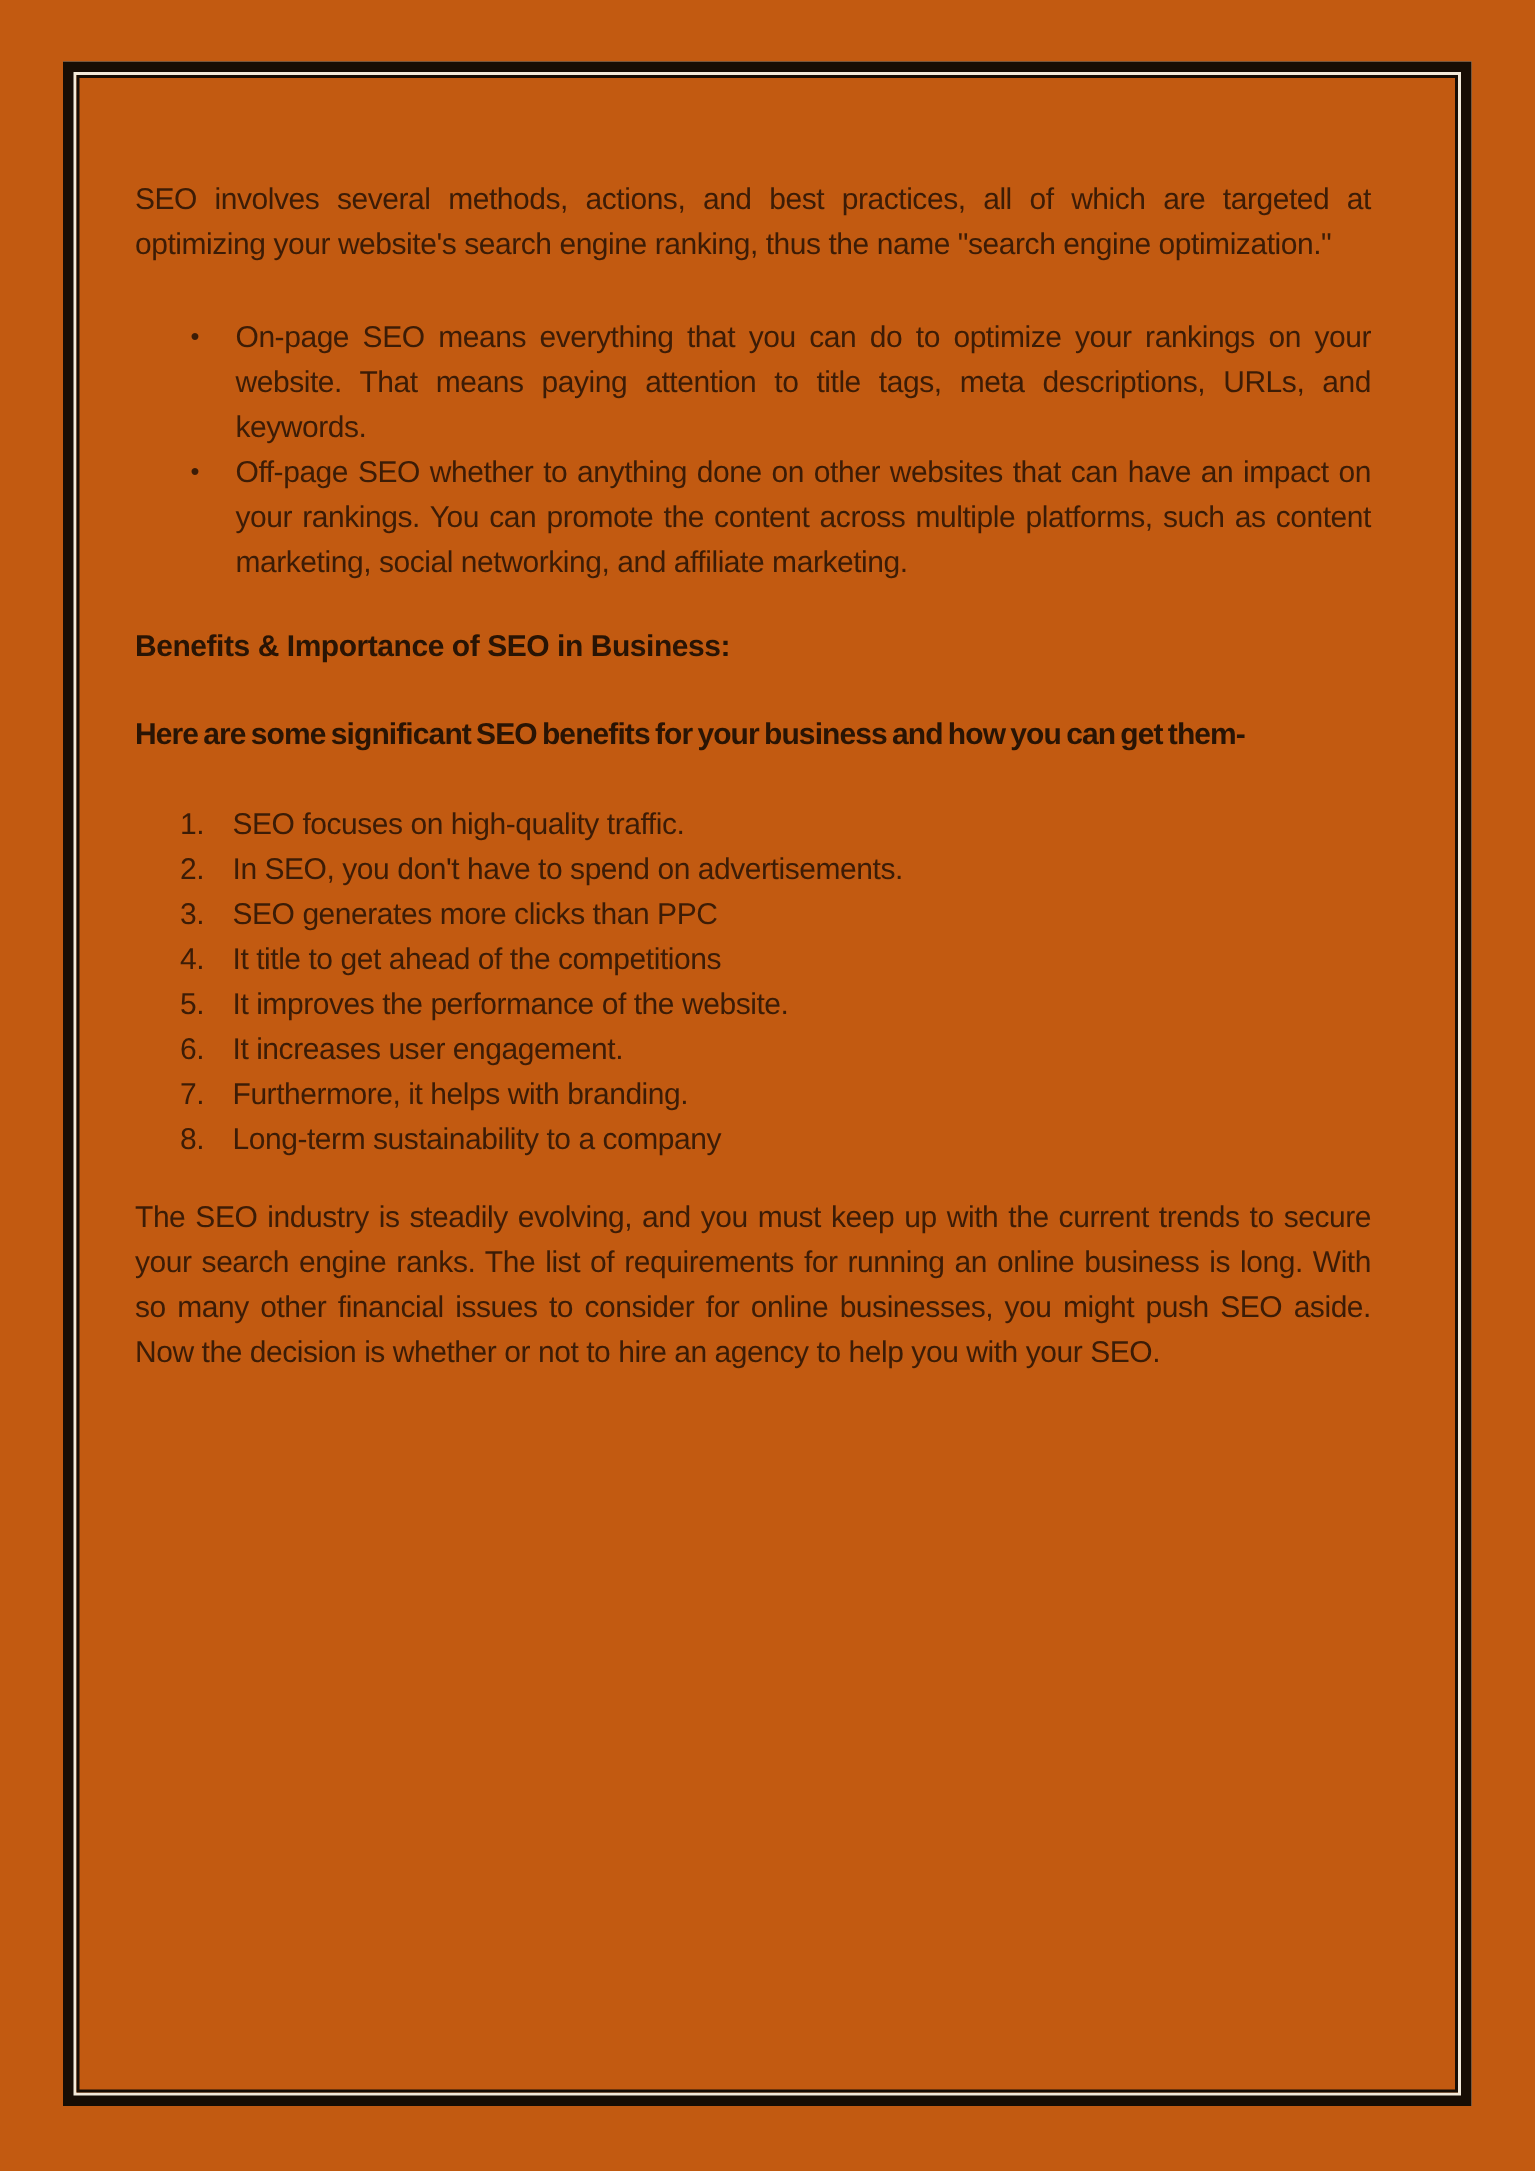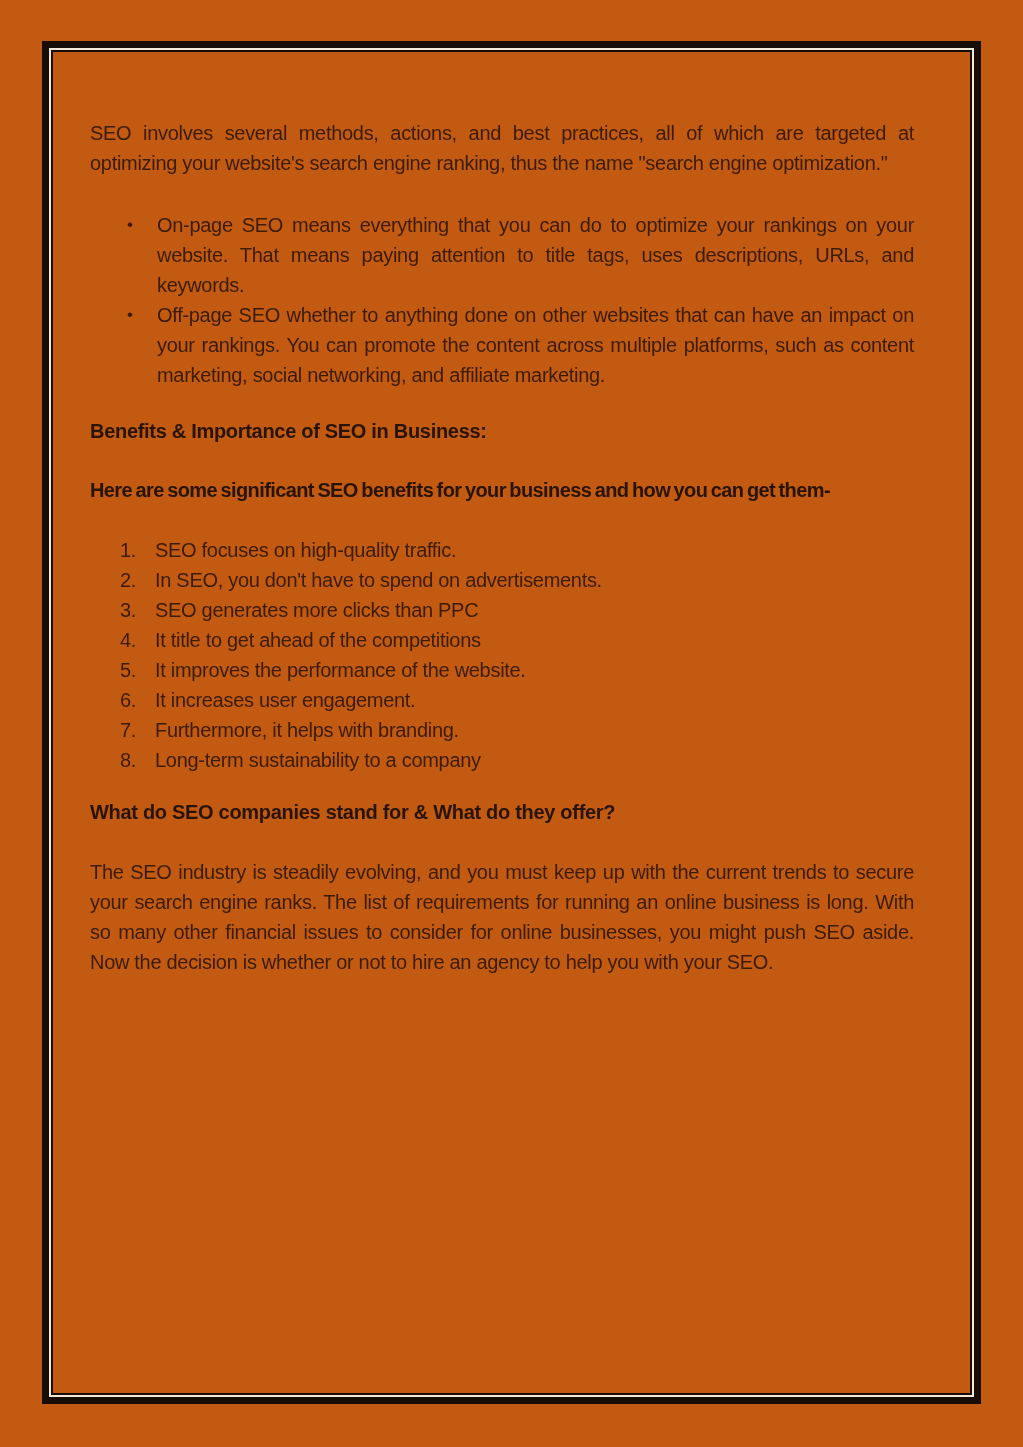--- a/index.html
+++ b/index.html
@@ -92,21 +92,21 @@
 
 <div class="frame-outer">
   <div class="frame-inner">
 
     <p class="para justify mb32">SEO involves several methods, actions, and best practices, all of which are targeted at optimizing your website's search engine ranking, thus the name "search engine optimization."</p>
 
 
     <ul class="blist mb26">
       <li>
         <span class="marker">•</span>
-        <span class="li-text">On-page SEO means everything that you can do to optimize your rankings on your website. That means paying attention to title tags, uses descriptions, URLs, and keywords.</span>
+        <span class="li-text">On-page SEO means everything that you can do to optimize your rankings on your website. That means paying attention to title tags, meta descriptions, URLs, and keywords.</span>
       </li>
       <li>
         <span class="marker">•</span>
         <span class="li-text">Off-page SEO whether to anything done on other websites that can have an impact on your rankings. You can promote the content across multiple platforms, such as content marketing, social networking, and affiliate marketing.</span>
       </li>
     </ul>
 
     <p class="heading mb29">Benefits &amp; Importance of SEO in Business:</p>
 
 
@@ -140,18 +140,17 @@
       <li>
         <span class="marker">7.</span>
         <span class="li-text">Furthermore, it helps with branding.</span>
       </li>
       <li>
         <span class="marker">8.</span>
         <span class="li-text">Long-term sustainability to a company</span>
       </li>
     </ol>
 
-    <p class="heading mb30">What do SEO companies stand for &amp; What do they offer?</p>
 
     <p class="para justify">The SEO industry is steadily evolving, and you must keep up with the current trends to secure your search engine ranks. The list of requirements for running an online business is long. With so many other financial issues to consider for online businesses, you might push SEO aside. Now the decision is whether or not to hire an agency to help you with your SEO.</p>
 
   </div>
 </div>
 
 </body></html>

